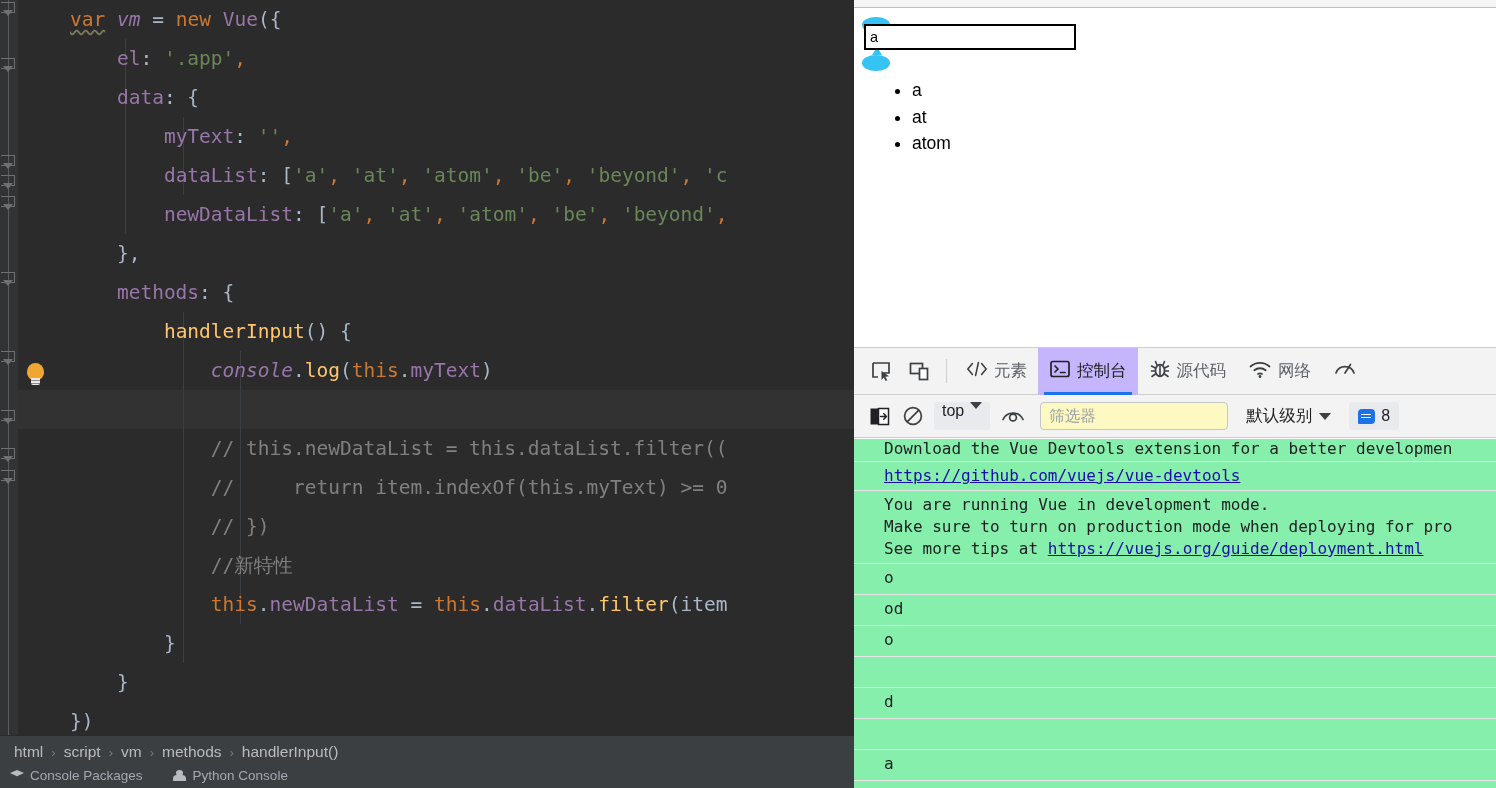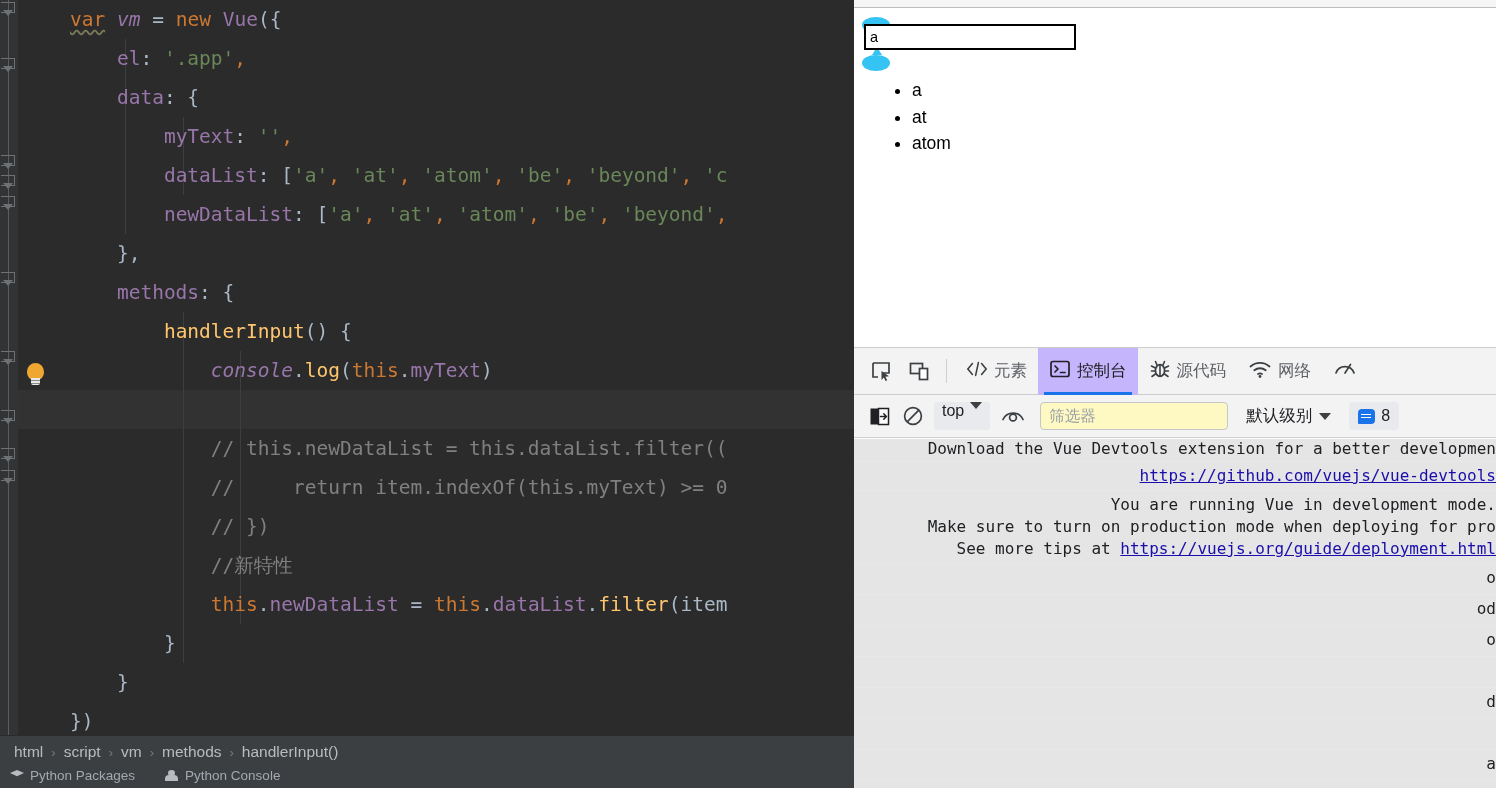--- a/index.html
+++ b/index.html
@@ -307,22 +307,21 @@
     width: 10px; height: 1.5px; background: #fff;
     box-shadow: 0 3px 0 0 #fff;
   }
 
   #console-log {
     position: absolute; left: 0; top: 91px; right: 0; bottom: 0;
     overflow: hidden;
     font-family: "DejaVu Sans Mono", monospace;
     font-size: 16px;
     color: #202124;
-    background: #e5e5e5;
-    text-align: right;
+    background: #86efac;
   }
   .log-row {
     border-bottom: 1px solid #e8e8e8;
     padding: 3px 0 3px 30px;
     white-space: pre;
     line-height: 22px;
   }
   .log-row.tall { min-height: 31px; }
   .log-link { color: #1a0dab; text-decoration: underline; }
   .prompt-row {
@@ -418,21 +417,21 @@
       <span class="crumb">vm</span>
       <span class="crumb-sep">›</span>
       <span class="crumb">methods</span>
       <span class="crumb-sep">›</span>
       <span class="crumb">handlerInput()</span>
     </div>
 
     <div id="statusbar">
       <div class="sb-item">
         <span class="sb-ico-pkg"></span>
-        <span>Python Packages</span>
+        <span>Console Packages</span>
       </div>
       <div class="sb-item">
         <span class="sb-ico-pkg2"></span>
         <span>Python Console</span>
       </div>
     </div>
   </div>
 
   <div id="browser">
     <div id="page-chrome-bar"></div>

